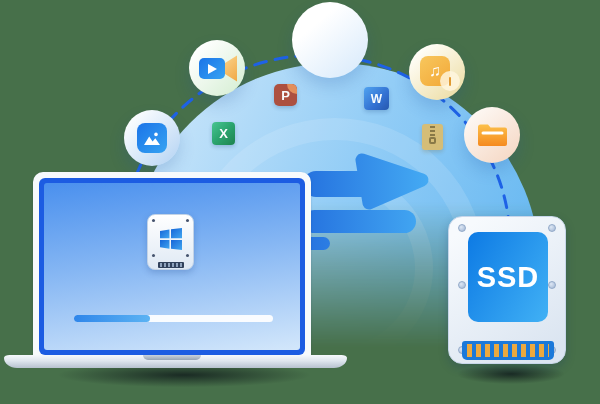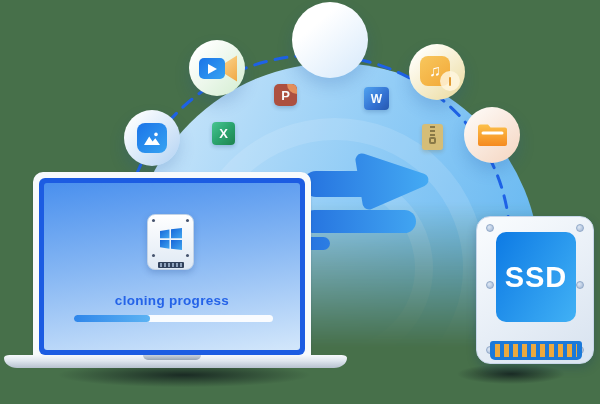--- a/index.html
+++ b/index.html
@@ -92,21 +92,21 @@
   .laptop-base{left:4px;top:355px;width:343px;height:13px;
     border-radius:6px 6px 14px 14px/3px 3px 11px 11px;
     background:linear-gradient(180deg,#f6f9fc 0%,#dfe6ee 45%,#b7c2cf 100%);}
   .base-notch{left:139px;top:0;width:58px;height:5px;border-radius:0 0 8px 8px;
     background:linear-gradient(180deg,#c9d2dd,#98a5b4);}
 
   
   .ssd-shadow{left:436px;top:360px;width:150px;height:28px;}
   .ssd-body{left:448px;top:216px;width:118px;height:148px;border-radius:14px;
     background:linear-gradient(145deg,#f7fafd 10%,#dbe5f1 90%);border:1px solid #c7d6ea;
-    box-shadow:0 4px 10px rgba(20,50,100,.25);margin-left:28px;}
+    box-shadow:0 4px 10px rgba(20,50,100,.25);}
   .ssd-screw{width:8px;height:8px;border-radius:50%;
     background:radial-gradient(circle at 35% 35%,#dde7f4,#9fb4d2);border:1px solid #93aac9;}
   .ssd-label{left:19px;top:15px;width:80px;height:90px;border-radius:10px;
     background:linear-gradient(120deg,#0d7ae4,#41b1f5);display:flex;align-items:center;
     justify-content:center;color:#fff;font-size:29px;font-weight:800;letter-spacing:1px;}
   .ssd-conn{left:13px;top:124px;width:92px;height:19px;background:#1b79da;
     border-radius:3px 3px 5px 5px;}
   .ssd-pins{left:5px;top:3px;width:82px;height:13px;
     background:repeating-linear-gradient(90deg,#eca93f 0 5px,#1b79da 5px 9px);}
 
@@ -216,21 +216,20 @@
             </defs>
             <path d="M0 2.8 L8.6 1.4 V9.3 H0 Z" fill="url(#wg)"></path>
             <path d="M10 1.2 L20 0 V9.3 H10 Z" fill="url(#wg)"></path>
             <path d="M0 10.9 H8.6 V18.8 L0 17.4 Z" fill="url(#wg)"></path>
             <path d="M10 10.9 H20 V20 L10 18.9 Z" fill="url(#wg)"></path>
           </svg>
           <div class="disk-conn">
               <i></i>
             </div>
         </div>
-        <div class="clone-label">cloning progress</div>
         <div class="pg-track">
           <div class="pg-fill" style="width: 38%;"></div>
         </div>
       </div>
     </div>
   </div>
   <div class="laptop-base">
     <div class="base-notch"></div>
   </div>
 

